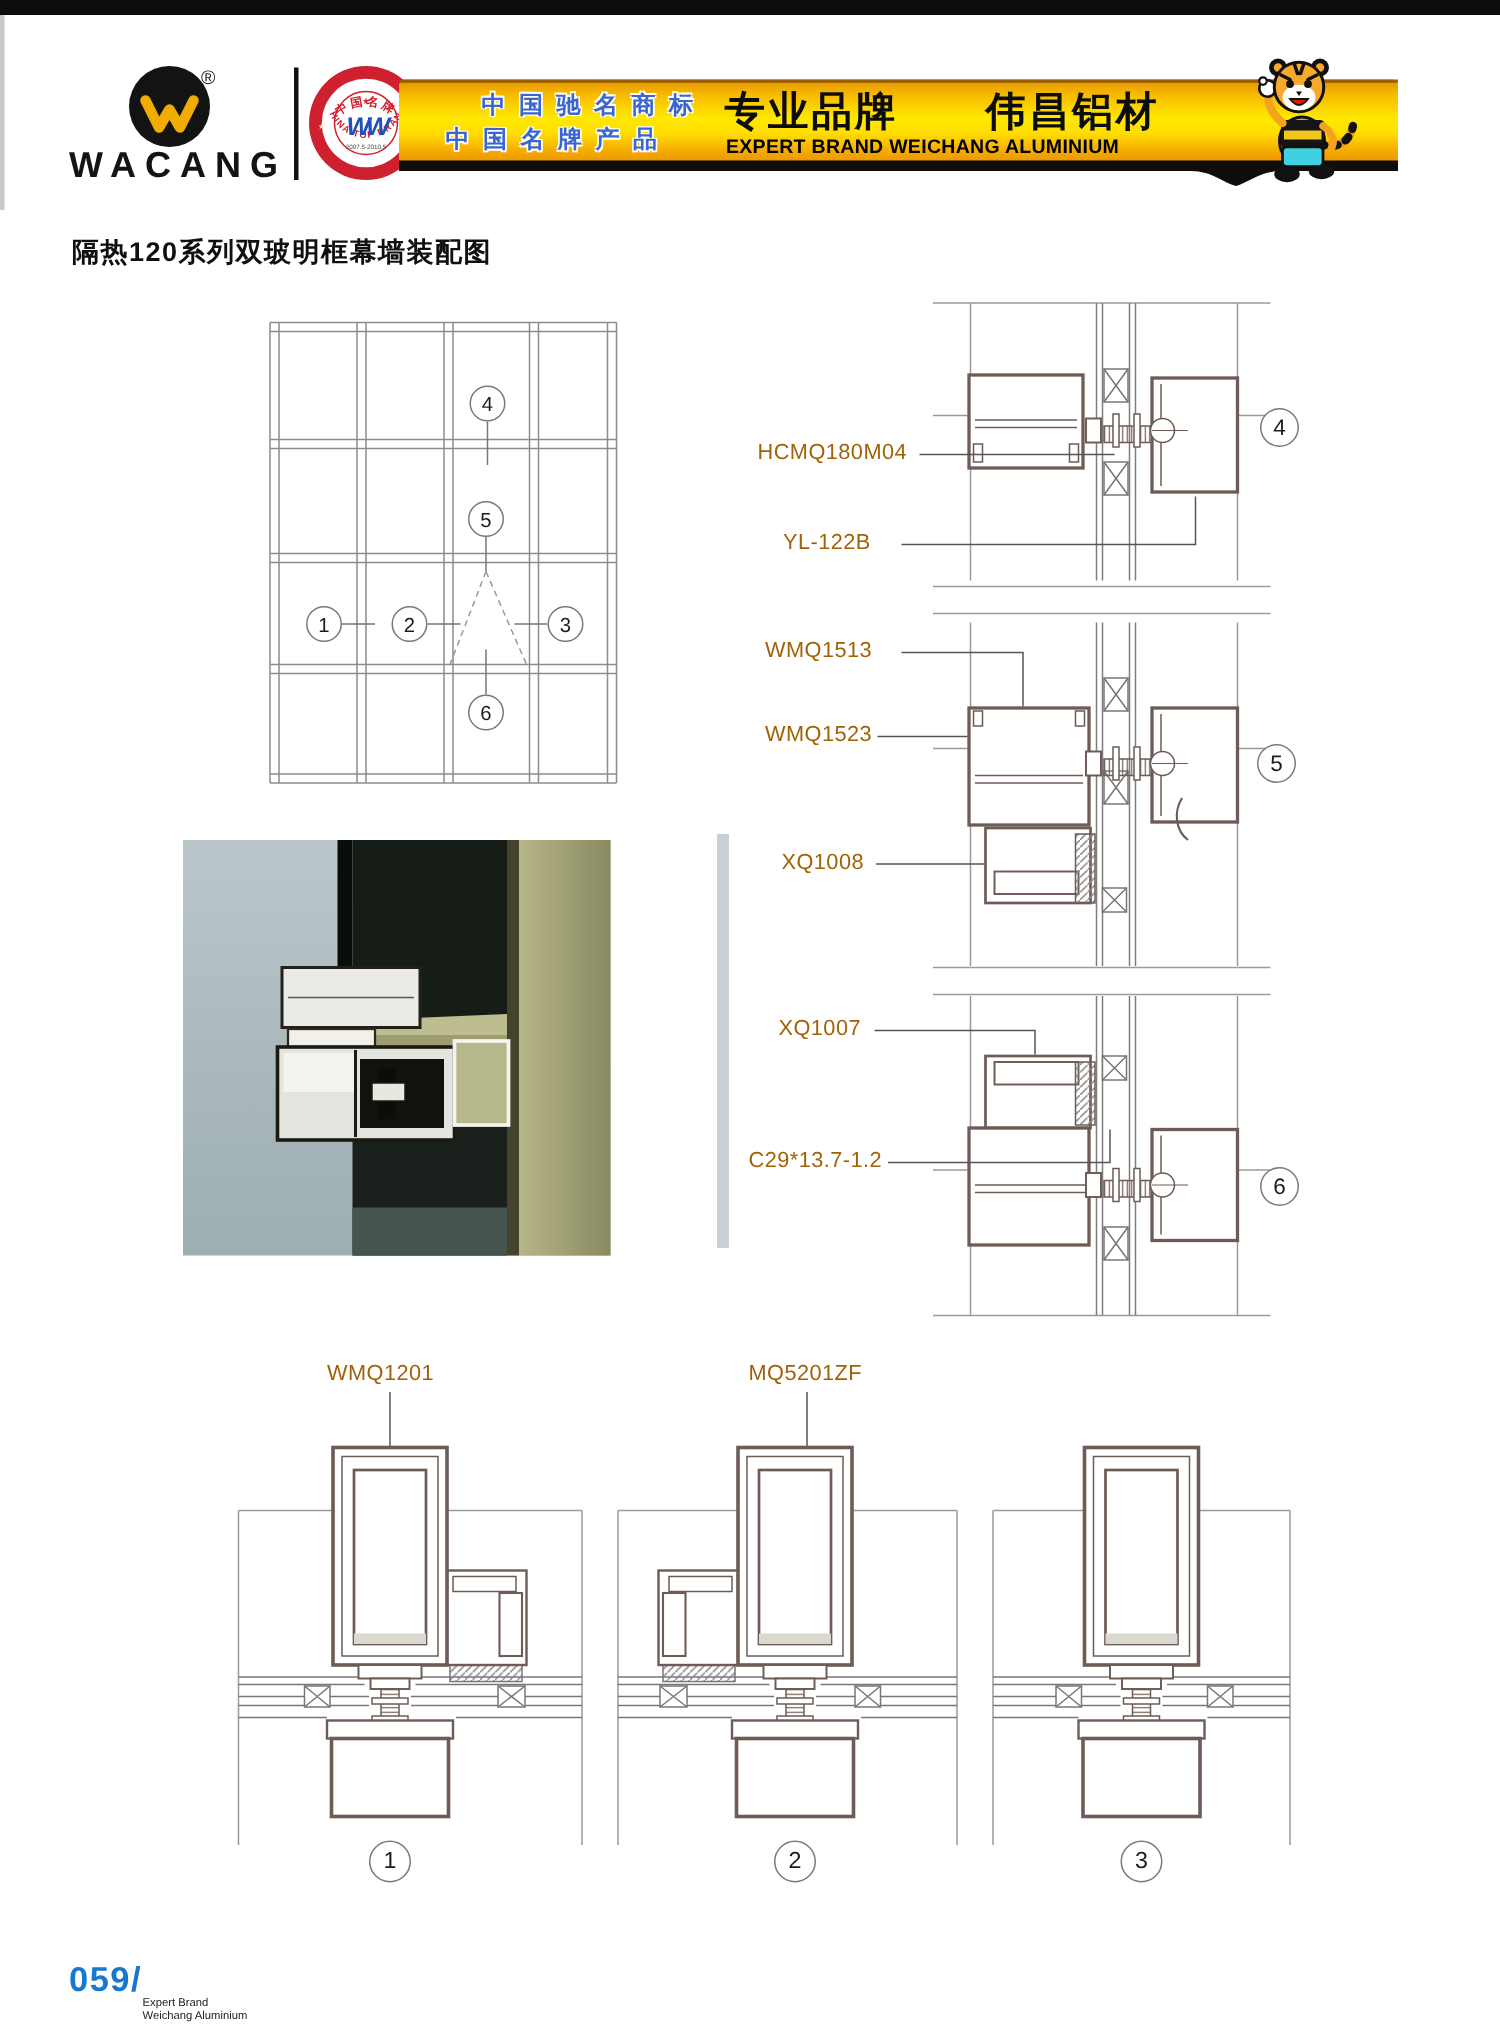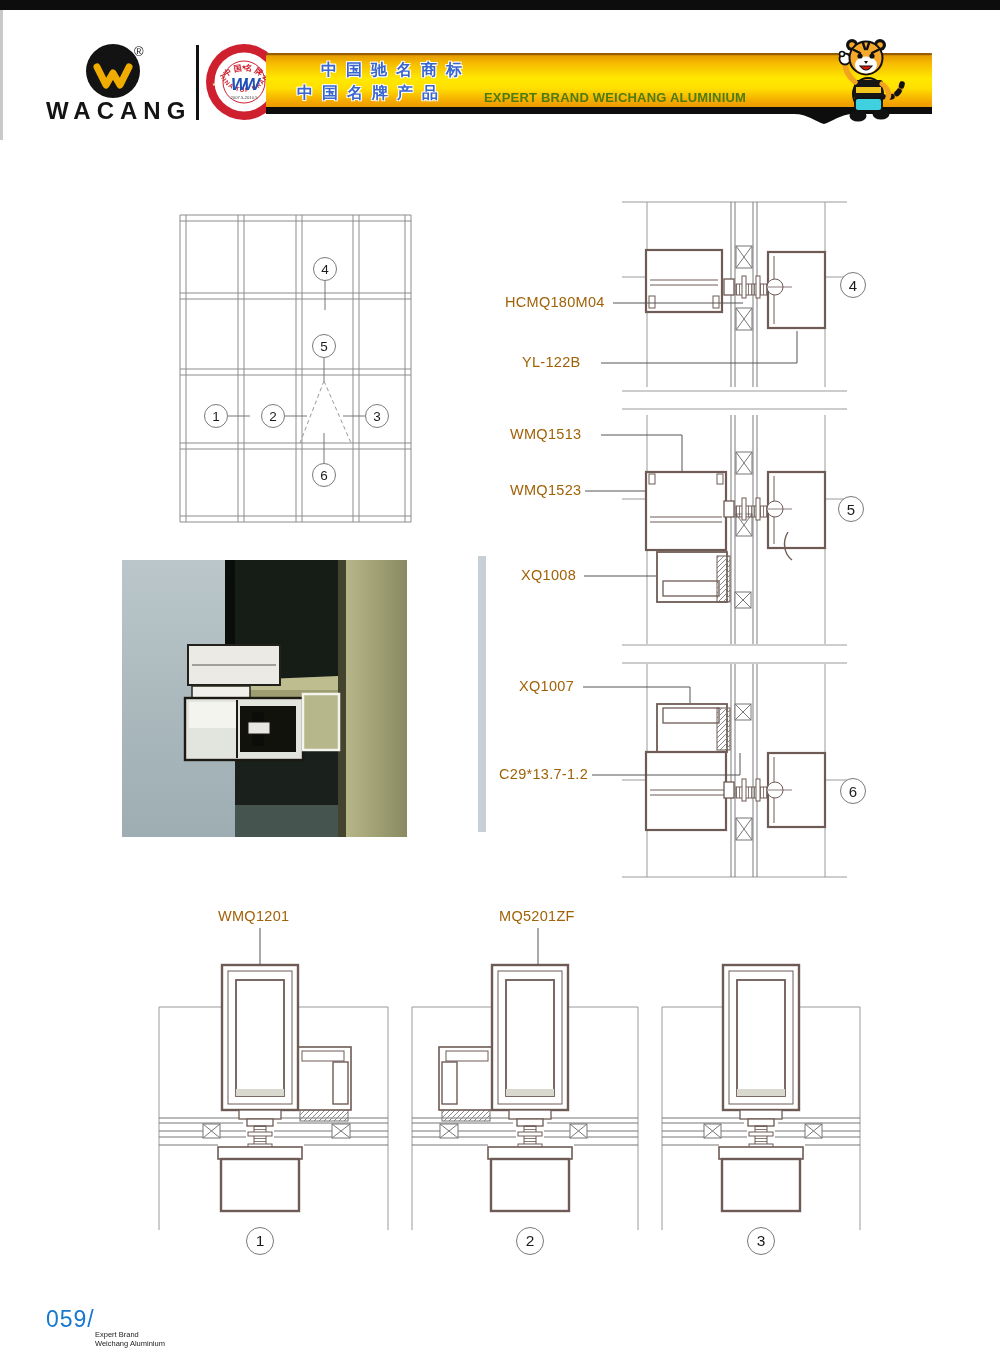--- a/index.html
+++ b/index.html
@@ -13,23 +13,23 @@
   .co-l{width:28px;height:28px;font-size:15.5px;}
   .topbar{position:absolute;left:0;top:0;width:1000px;height:10px;background:#0d0d0d;}
   .leftedge{position:absolute;left:0;top:10px;width:3px;height:130px;background:#c9c9c9;}
   .brand-name{position:absolute;left:46px;top:97px;font-size:24px;font-weight:bold;
       letter-spacing:6px;color:#141414;}
   .reg{position:absolute;left:134px;top:44px;font-size:13px;color:#222;}
   .sep{position:absolute;left:196px;top:45px;width:2.5px;height:75px;background:#111;}
   .cnrow{position:absolute;font-size:16px;font-weight:bold;color:#3a67cf;letter-spacing:9px;
       text-shadow:-1px -1px 0 #fff,1px -1px 0 #fff,-1px 1px 0 #fff,1px 1px 0 #fff;}
   .bigcn{position:absolute;left:483px;top:56px;font-size:27px;font-weight:bold;color:#0d0d0d;letter-spacing:2px;}
-  .suben{position:absolute;left:484px;top:90px;font-size:13px;font-weight:600;color:#4d7c0f;letter-spacing:.2px;}
+  .suben{position:absolute;left:484px;top:90px;font-size:13px;font-weight:600;color:#000000;letter-spacing:.2px;}
   .ptitle{position:absolute;left:48px;top:156px;font-size:18px;font-weight:bold;color:#101010;letter-spacing:1px;}
-  .pgnum{position:absolute;left:46px;top:1306px;font-size:23px;font-weight:normal;color:#1778d0;letter-spacing:1px;}
+  .pgnum{position:absolute;left:46px;top:1306px;font-size:23px;font-weight:bold;color:#1778d0;letter-spacing:1px;}
   .fsmall{position:absolute;left:95px;top:1310px;font-size:7.5px;line-height:9px;color:#222;margin-top:20px;}
 </style>
 </head>
 <body>
 
 <div class="page">
 
   <svg class="abs" style="left:0;top:0;" width="1000" height="1357" viewBox="0 0 1000 1357">
     <defs>
       <pattern id="dg" width="5" height="5" patternUnits="userSpaceOnUse">
@@ -285,20 +285,21 @@
         <stop offset="0.85" stop-color="#f4a800"></stop>
           <stop offset="1" stop-color="#e89200"></stop>
       </linearGradient>
     </defs>
     <rect x="266" y="53" width="666" height="57" rx="4" fill="url(#bg1)"></rect>
     <rect x="266" y="53" width="666" height="2.2" fill="#8a5200" opacity="0.85"></rect>
     <path d="M266 107L932 107L932 114L854 114C840 114 832 122 824 124C816 122 808 114 794 114L266 114Z" fill="#0d0d0d"></path>
   </svg>
   <div class="cnrow" style="left:297px;top:60px;margin-left:24px;">中国驰名商标</div>
   <div class="cnrow" style="left:297px;top:83px;text-align:right;">中国名牌产品</div>
+  <div class="bigcn">专业品牌　　伟昌铝材</div>
   <div class="suben">EXPERT BRAND WEICHANG ALUMINIUM</div>
 
   <svg class="abs" style="left:818px;top:24px;" width="100" height="100" viewBox="0 0 100 100">
     <path d="M62 72C74 76 82 70 84 60" stroke="#ef9d13" stroke-width="5.5" fill="none" stroke-linecap="round"></path>
     <path d="M62 72C74 76 82 70 84 60" stroke="#111" stroke-width="5.5" fill="none" stroke-dasharray="3 6" stroke-linecap="round"></path>
     <ellipse cx="40" cy="92" rx="8.5" ry="5.5" fill="#111"></ellipse>
     <ellipse cx="63" cy="90" rx="8.5" ry="5.5" fill="#111"></ellipse>
     <ellipse cx="50" cy="70" rx="15" ry="16" fill="#f3a41f" stroke="#111" stroke-width="2"></ellipse>
     <rect x="36" y="56" width="29" height="19" rx="3" fill="#151515"></rect>
     <rect x="38" y="63" width="25" height="6" fill="#f3c51f"></rect>
@@ -313,20 +314,21 @@
       <circle cx="62" cy="21" r="2.8" fill="#f7a92b"></circle>
     <circle cx="48" cy="34" r="16.5" fill="#f7a92b" stroke="#111" stroke-width="2"></circle>
     <path d="M36 26l6 3M60 26l-6 3M45 19l2 6M51 19l-2 6" stroke="#111" stroke-width="2.4" stroke-linecap="round"></path>
     <ellipse cx="48" cy="41" rx="11" ry="8.5" fill="#fff"></ellipse>
     <circle cx="42" cy="32" r="2.6" fill="#111"></circle>
       <circle cx="54" cy="32" r="2.6" fill="#111"></circle>
     <path d="M46 37h4l-2 3z" fill="#111"></path>
     <path d="M42 42q6 8 12 0z" fill="#e01800" stroke="#111" stroke-width="1.2"></path>
   </svg>
 
+  <div class="ptitle">隔热120系列双玻明框幕墙装配图</div>
 
   <div class="co co-s" style="left:204px;top:404px;">1</div>
   <div class="co co-s" style="left:261px;top:404px;">2</div>
   <div class="co co-s" style="left:365px;top:404px;">3</div>
   <div class="co co-s" style="left:313px;top:257px;">4</div>
   <div class="co co-s" style="left:312px;top:334px;">5</div>
   <div class="co co-s" style="left:312px;top:463px;">6</div>
 
   <div class="lbl" style="left:505px;top:294px;">HCMQ180M04</div>
   <div class="lbl" style="left:522px;top:354px;">YL-122B</div>

